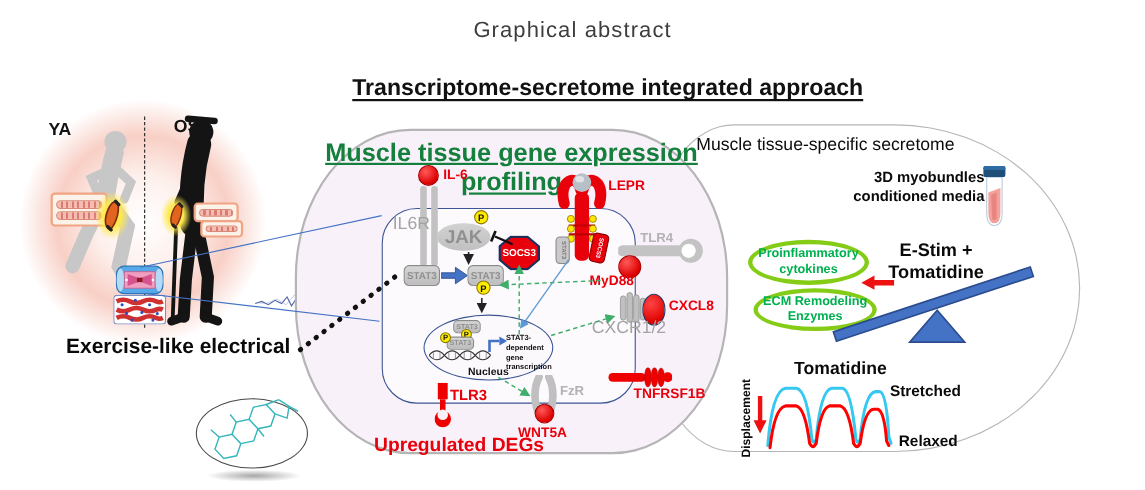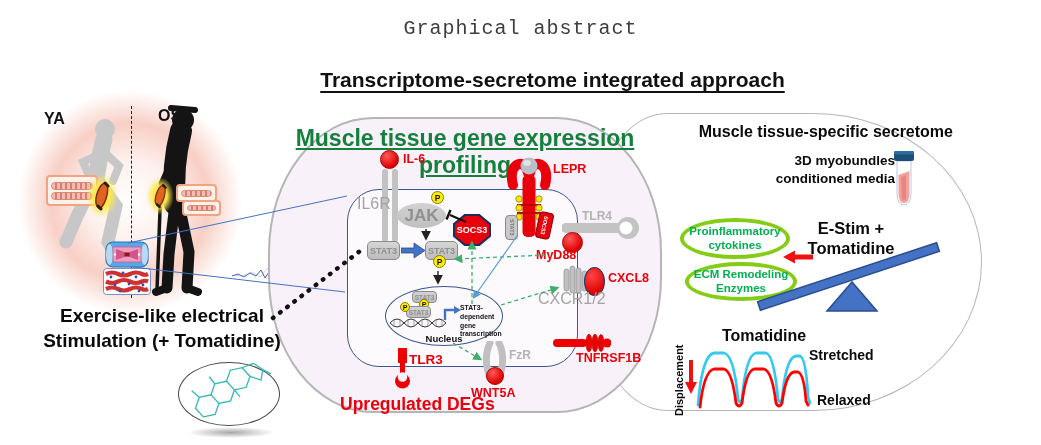--- a/index.html
+++ b/index.html
@@ -1,21 +1,21 @@
 <!DOCTYPE html>
 <html><head>
 <meta charset="utf-8">
 <style>
   * { margin:0; padding:0; box-sizing:border-box; }
   body { background:#ffffff; font-family:"Liberation Sans", sans-serif; }
   #canvas { position:relative; width:1041px; height:445px; background:#fff; overflow:hidden; }
   .abs { position:absolute; }
 
   
-  .gtitle { left:0; right:0; top:17px; text-align:center; font-size:20px; color:#3d3d3d; letter-spacing:1px;font-family:Liberation Mono, monospace; }
+  .gtitle { left:0; right:0; top:17px; text-align:center; font-size:20px; color:#3d3d3d; letter-spacing:1px; }
   .subtitle { left:280px; top:68px; width:545px; text-align:center; font-size:21px; font-weight:bold; color:#111;
               text-decoration:underline; text-underline-offset:4px; }
 
   
   .glow { left:18px; top:90px; width:224px; height:224px; border-radius:50%;
           background:radial-gradient(closest-side,#ffffff 0%,#fdf0ec 38%,#f8cfc5 70%,rgba(248,207,197,0) 100%); }
   .divider { left:131px; top:106px; height:192px; border-left:1.5px dashed #222; }
   .ya { left:44px; top:110px; font-size:16px; font-weight:bold; color:#111; }
   .os { left:158px; top:107px; font-size:16px; font-weight:bold; color:#111; }
   .stim-text { left:16px; top:303px; width:292px; text-align:center; font-size:19px; font-weight:bold; color:#0a0a0a; line-height:1.32; }
@@ -53,21 +53,21 @@
                    color:#fff; font-weight:bold; font-size:9px; display:flex; align-items:center; justify-content:center; }
   .vtag { writing-mode:vertical-rl; font-size:5.5px; font-weight:bold; display:flex; align-items:center; justify-content:center; border-radius:4px; }
   .cxcl8-oval { background:radial-gradient(circle at 35% 30%,#ff4444,#dd0000 75%); border:1px solid #203864; border-radius:50%; }
 
   .nuc-blob { background:linear-gradient(#d4d4d4,#bcbcbc); border:0.8px solid #8a8a8a; border-radius:4px;
               color:#909090; font-weight:bold; font-size:6.5px; display:flex; align-items:center; justify-content:center; }
   .transcript { font-size:6.8px; font-weight:bold; color:#111; line-height:1.3; }
   .nuc-label { font-size:9.5px; font-weight:bold; color:#111; }
   .upreg { font-size:17.5px; font-weight:bold; color:#e8000b; white-space:nowrap; }
 
-  .rp-h { left:34px; top:9px; width:320px; text-align:right; font-size:16px; font-weight:bold; color:#0a0a0a; }
+  .rp-h { left:34px; top:9px; width:320px; text-align:left; font-size:16px; font-weight:normal; color:#0a0a0a; }
   .myo { left:108px; top:38px; width:188px; text-align:right; font-size:13.5px; font-weight:bold; color:#0a0a0a; line-height:1.35; }
   .green-ellipse { border:4px solid #84cc16; border-radius:50%; background:#fff; display:flex; flex-direction:column;
                    align-items:center; justify-content:center; line-height:1.15; }
   .green-ellipse span { color:#00b050; font-weight:bold; font-size:11.5px; white-space:nowrap; }
   .estim { left:193px; top:105px; width:118px; text-align:center; font-size:16.5px; font-weight:bold; color:#0a0a0a; line-height:1.2; }
   .chart-title { left:106px; top:213px; width:118px; text-align:center; font-size:16px; font-weight:bold; color:#0a0a0a; }
   .ylabel { left:74px; top:302px; width:90px; transform:rotate(-90deg); transform-origin:0 0;
             font-size:11px; font-weight:bold; color:#0a0a0a; }
   .wave-lbl { font-size:14px; font-weight:bold; color:#0a0a0a; white-space:nowrap; }
 
@@ -166,21 +166,20 @@
   </svg>
 
   <svg class="abs" style="left:230px;top:232px" width="120" height="80" viewBox="0 0 120 80">
     <polyline fill="none" stroke="#3952a3" stroke-width="1" opacity="0.9" points="2,44 8,42 14,45 20,41 26,44 31,38 35,46 39,40 43,47 47,35 50,50 53,30 56,55 59,22 61,62 63,12 65,70 67,6 69,74 71,10 73,66 75,18 77,60 79,26 82,52 85,34 88,48 91,38 94,45 98,41 103,44 108,42 116,43"></polyline>
     <polyline fill="none" stroke="#6d7fc2" stroke-width="0.8" opacity="0.45" points="4,43 12,44 22,40 30,45 38,36 44,50 50,28 55,58 60,16 64,66 68,8 72,62 76,22 80,54 86,36 92,46 100,42 110,44"></polyline>
     <ellipse cx="66" cy="40" rx="26" ry="22" fill="none" stroke="#8fa0d6" stroke-width="0.6" opacity="0.5"></ellipse>
   </svg>
 
   <div class="abs stim-text">
     <div>Exercise-like electrical</div>
-    <div>Stimulation (+ Tomatidine)</div>
   </div>
 
   <div class="abs molecule">
     <svg width="99" height="61" viewBox="0 0 99 61">
       <g transform="rotate(-12 50 30)" stroke="#35b6ba" stroke-width="1.3" fill="none">
         <path d="M14,38 L20,28 L32,28 L38,38 L32,48 L20,48 Z"></path>
         <path d="M32,28 L38,18 L50,18 L56,28 L50,38 L38,38"></path>
         <path d="M50,18 L56,8 L68,8 L74,18 L68,28 L56,28"></path>
         <path d="M68,8 L80,6 L88,14 L84,24 L74,18"></path>
         <path d="M88,14 L95,20 M38,18 L34,10 M56,28 L60,36 M20,28 L14,20"></path>

